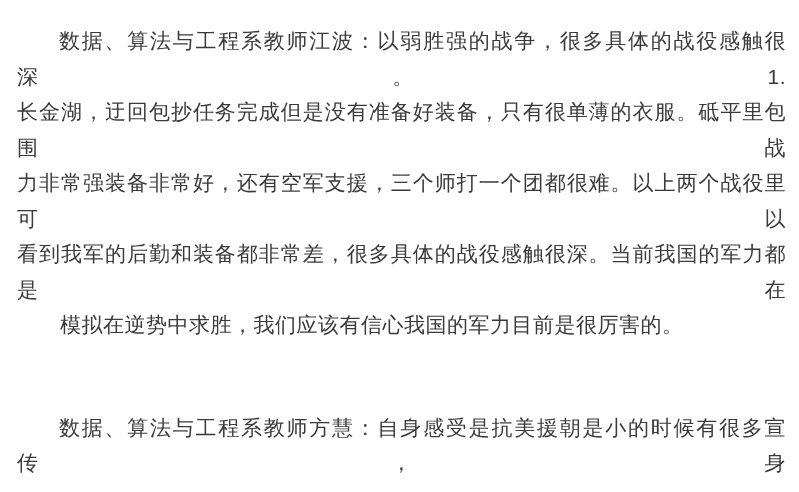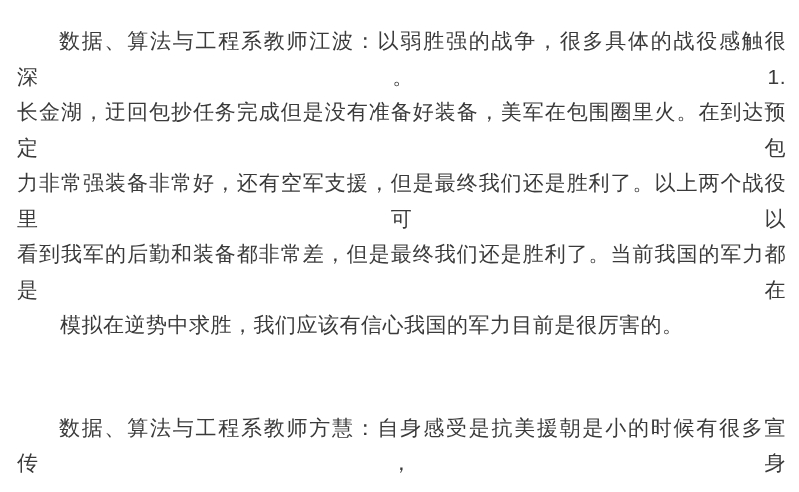--- a/index.html
+++ b/index.html
@@ -45,23 +45,23 @@
     margin-left: 43px;
   }
 </style>
 </head>
 <body>
 
 <main class="page">
 
   <p class="para">
     <span class="line first">数据、算法与工程系教师江波：以弱胜强的战争，很多具体的战役感触很深。1.</span>
-    <span class="line">长金湖，迂回包抄任务完成但是没有准备好装备，美军在包围圈里火。在到达预定包</span>
-    <span class="line">力非常强装备非常好，还有空军支援，但是最终我们还是胜利了。以上两个战役里可以</span>
-    <span class="line">看到我军的后勤和装备都非常差，但是最终我们还是胜利了。当前我国的军力都是在</span>
+    <span class="line">长金湖，迂回包抄任务完成但是没有准备好装备，只有很单薄的衣服。砥平里包围战</span>
+    <span class="line">力非常强装备非常好，还有空军支援，三个师打一个团都很难。以上两个战役里可以</span>
+    <span class="line">看到我军的后勤和装备都非常差，很多具体的战役感触很深。当前我国的军力都是在</span>
     <span class="line last">模拟在逆势中求胜，我们应该有信心我国的军力目前是很厉害的。</span>
   </p>
 
   <p class="para">
     <span class="line first">数据、算法与工程系教师方慧：自身感受是抗美援朝是小的时候有很多宣传，身</span>
 
   </p>
 
 </main>
 

